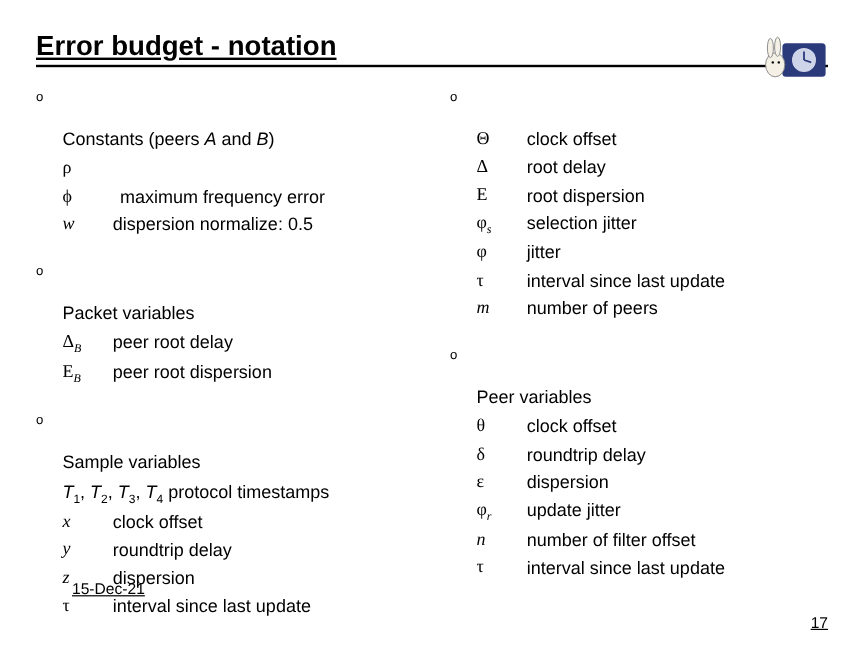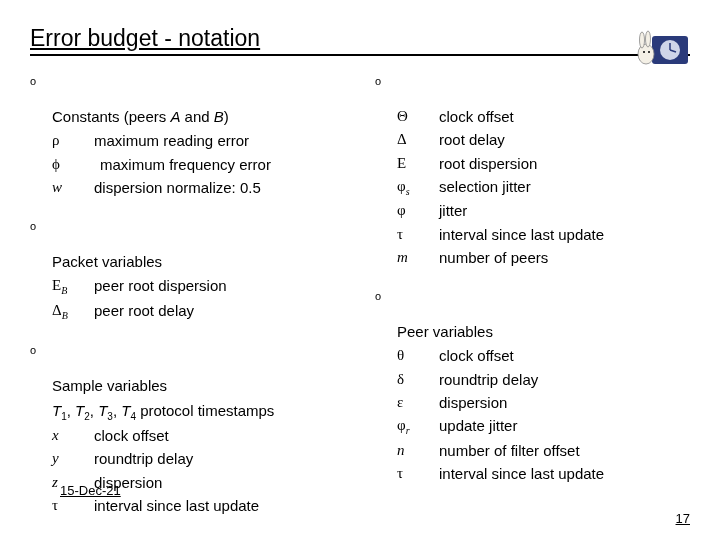--- a/index.html
+++ b/index.html
@@ -13,21 +13,21 @@
   }
   .title-row {
     display: flex;
     align-items: flex-end;
     border-bottom: 2px solid #000;
     padding-bottom: 2px;
     margin-bottom: 16px;
   }
   .title {
     font-size: 23px;
-    font-weight: normal;
+    font-weight: bold;
     text-decoration: underline;
   }
   .logo {
     margin-left: auto;
     width: 56px; height: 48px;
     position: relative;
     margin-bottom: -18px;
   }
   .logo svg { width:100%; height:100%; }
   .columns {
@@ -95,44 +95,43 @@
   <div class="col">
 
     <div class="section">
       <div class="bullet">o</div>
       <div class="body">
         <div class="section-title">
           <span>Constants (peers </span><span class="ital">A</span><span> and </span><span class="ital">B</span><span>)</span>
         </div>
         <div class="row">
             <div class="sym">ρ</div>
-            <div class="desc">maximum reading error</div>
           </div>
         <div class="row">
             <div class="sym">ϕ</div>
             <div class="desc" style="padding-left:6px">maximum frequency error</div>
           </div>
         <div class="row">
             <div class="sym ital">w</div>
             <div class="desc">dispersion normalize: 0.5</div>
           </div>
       </div>
     </div>
 
     <div class="section">
       <div class="bullet">o</div>
       <div class="body">
         <div class="section-title">Packet variables</div>
         <div class="row">
+            <div class="sym"><span>Δ</span><span class="sub">B</span></div>
+            <div class="desc">peer root delay</div>
+          </div>
+        <div class="row">
             <div class="sym"><span>Ε</span><span class="sub">B</span></div>
             <div class="desc">peer root dispersion</div>
-          </div>
-        <div class="row">
-            <div class="sym"><span>Δ</span><span class="sub">B</span></div>
-            <div class="desc">peer root delay</div>
           </div>
       </div>
     </div>
 
     <div class="section">
       <div class="bullet">o</div>
       <div class="body">
         <div class="section-title">Sample variables</div>
         <div class="row">
           <div class="desc">

